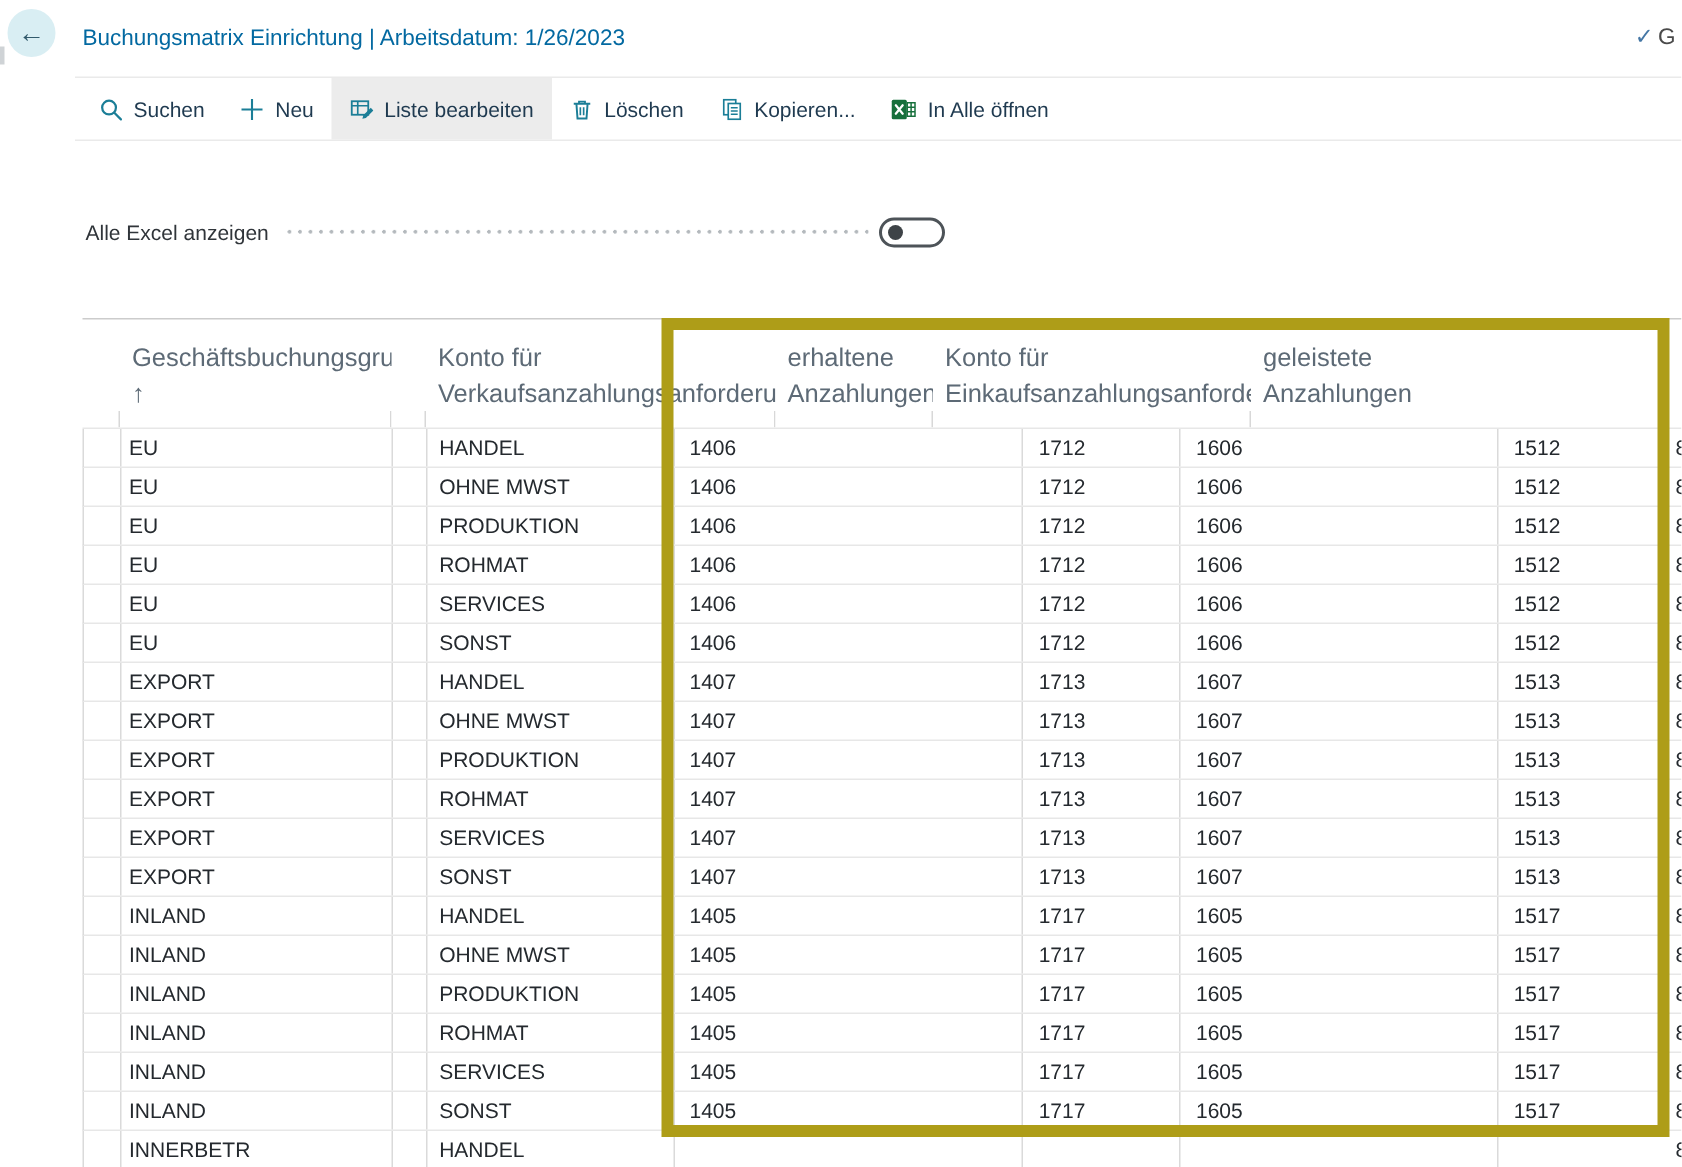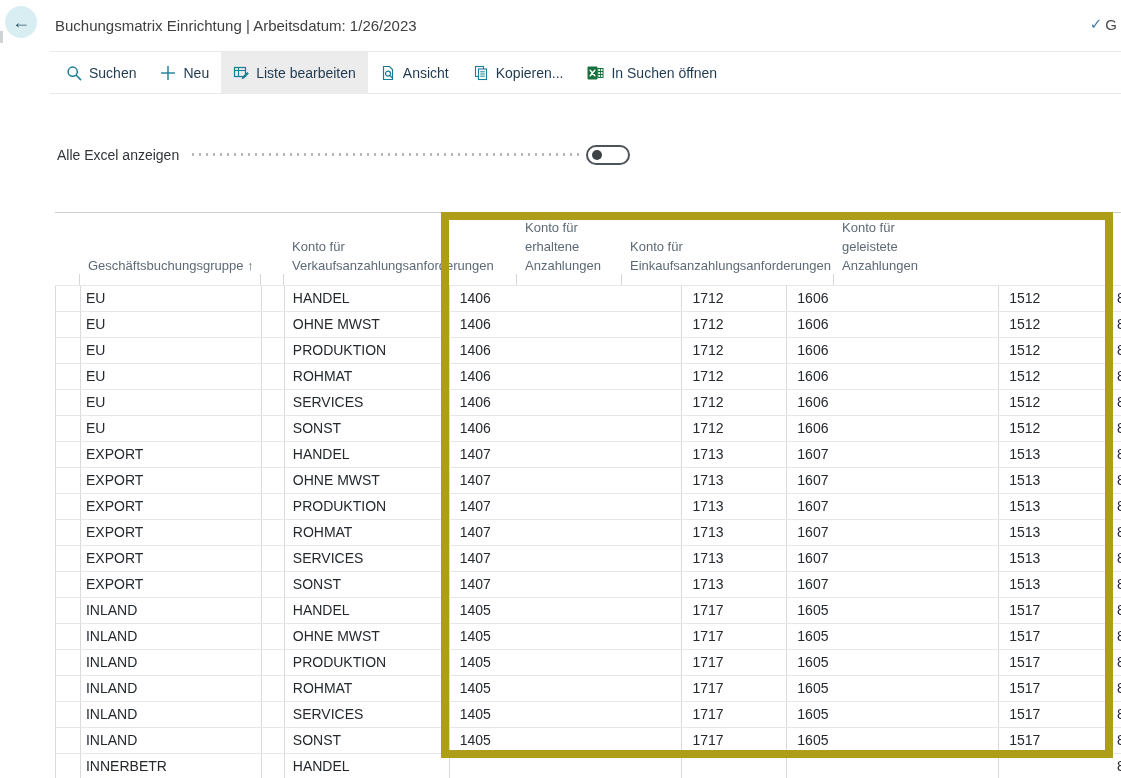--- a/index.html
+++ b/index.html
@@ -10,21 +10,21 @@
     -webkit-font-smoothing:antialiased;
   }
   
   .topbar{position:absolute;left:0;top:0;width:1121px;height:50px;background:#fff;}
   .back-btn{
     position:absolute;left:5px;top:6px;width:32px;height:32px;border-radius:50%;
     background:#d9eef3;border:none;display:flex;align-items:center;justify-content:center;
     font-size:18px;color:#31596b;cursor:pointer;padding:0;
   }
   .page-title{position:absolute;left:55px;top:0;height:50px;display:flex;align-items:center;
-    font-size:15px;color:#404040;}
+    font-size:15px;color:#0369a1;}
   .saved{position:absolute;right:4px;top:15px;font-size:15px;color:#4a4a4a;display:flex;gap:3px;align-items:center;}
   .saved .chk{color:#4577a5;font-size:15px;}
   .left-nub{position:absolute;left:0;top:31px;width:3px;height:12px;background:#cfd3d6;}
   
   .toolbar{
     position:absolute;left:50px;top:51px;right:0;height:43px;box-sizing:border-box;
     border-top:1px solid #eaeaea;border-bottom:1px solid #eaeaea;
     display:flex;align-items:center;padding-left:4px;white-space:nowrap;
   }
   .tb-btn{
@@ -44,21 +44,21 @@
     border:2px solid #4d5358;border-radius:11px;background:#fff;cursor:pointer;padding:0;
   }
   .toggle .knob{position:absolute;left:4px;top:3px;width:10px;height:10px;border-radius:50%;background:#3e4347;}
   
   .thead{
     position:absolute;left:55px;top:212px;width:1066px;height:73px;box-sizing:border-box;
     border-top:1px solid #cccccc;display:flex;align-items:flex-end;
   }
   .th{
     box-sizing:border-box;height:100%;display:flex;align-items:flex-end;padding:0 4px 9px 8px;
-    font-size:13px;line-height:1.45;color:#5d6a76;white-space:pre-line;position:relative;overflow:hidden;
+    font-size:17px;line-height:1.45;color:#5d6a76;white-space:pre-line;position:relative;overflow:hidden;
   }
   .th.tick:after{content:"";position:absolute;right:0;bottom:0;width:1px;height:11px;background:#d8d8d8;}
   .tbody{position:absolute;left:55px;top:285px;width:1066px;border-top:1px solid #e7e7e7;}
   .row{display:flex;height:26px;box-sizing:border-box;border-bottom:1px solid #e7e7e7;
     border-left:1px solid #dadada;position:relative;}
   .td{
     box-sizing:border-box;height:100%;border-right:1px solid #dadada;
     font-size:14px;line-height:25px;color:#24292e;padding-left:8px;
     overflow:hidden;white-space:nowrap;cursor:default;
   }
@@ -113,26 +113,28 @@
           <line x1="1.5" y1="5.5" x2="12.5" y2="5.5" stroke="#1b7e97" stroke-width="1.1"></line>
           <line x1="5.5" y1="2.5" x2="5.5" y2="11.5" stroke="#1b7e97" stroke-width="1.1"></line>
           <path d="M8.6 14.2l.6-2.3 5-5 1.7 1.7-5 5z" fill="#1b7e97"></path>
         </svg>
       </span>
       <span>Liste bearbeiten</span>
     </button>
     <button class="tb-btn">
       <span class="ic">
         <svg width="16" height="16" viewBox="0 0 16 16">
-          <path d="M3.5 1.5h6l3 3v10h-9z" fill="none" stroke="#1b7e97" stroke-width="1.2"></path>
-          <circle cx="8" cy="8.6" r="2.5" fill="#fff" stroke="#1b7e97" stroke-width="1.2"></circle>
-          <line x1="9.8" y1="10.4" x2="12.2" y2="12.8" stroke="#1b7e97" stroke-width="1.3"></line>
-        </svg>
-      </span>
-      <span>Ansicht</span>
+          <line x1="2.5" y1="4.2" x2="13.5" y2="4.2" stroke="#1b7e97" stroke-width="1.3"></line>
+          <path d="M6 4V2.8h4V4" fill="none" stroke="#1b7e97" stroke-width="1.2"></path>
+          <path d="M4.3 4.4l.7 9.6h6l.7-9.6" fill="none" stroke="#1b7e97" stroke-width="1.3"></path>
+          <line x1="6.9" y1="6.5" x2="6.9" y2="11.8" stroke="#1b7e97" stroke-width="1.1"></line>
+          <line x1="9.1" y1="6.5" x2="9.1" y2="11.8" stroke="#1b7e97" stroke-width="1.1"></line>
+        </svg>
+      </span>
+      <span>Löschen</span>
     </button>
     <button class="tb-btn">
       <span class="ic">
         <svg width="16" height="16" viewBox="0 0 16 16">
           <rect x="2.5" y="1.5" width="8" height="10" fill="#fff" stroke="#1b7e97" stroke-width="1.1"></rect>
           <rect x="5.5" y="4" width="8" height="10.5" fill="#fff" stroke="#1b7e97" stroke-width="1.1"></rect>
           <line x1="7.2" y1="6.8" x2="11.8" y2="6.8" stroke="#1b7e97" stroke-width="1"></line>
           <line x1="7.2" y1="9" x2="11.8" y2="9" stroke="#1b7e97" stroke-width="1"></line>
           <line x1="7.2" y1="11.2" x2="11.8" y2="11.2" stroke="#1b7e97" stroke-width="1"></line>
         </svg>
@@ -143,21 +145,21 @@
       <span class="ic">
         <svg width="17" height="16" viewBox="0 0 17 16">
           <rect x="0.5" y="1.5" width="10" height="13" rx="1" fill="#17703c"></rect>
           <path d="M3.2 5.2l4.6 5.6M7.8 5.2l-4.6 5.6" stroke="#fff" stroke-width="1.5" stroke-linecap="round"></path>
           <rect x="10.8" y="3.5" width="5.2" height="9" fill="#fff" stroke="#17703c" stroke-width="1"></rect>
           <line x1="10.8" y1="6.5" x2="16" y2="6.5" stroke="#17703c" stroke-width="1"></line>
           <line x1="10.8" y1="9.5" x2="16" y2="9.5" stroke="#17703c" stroke-width="1"></line>
           <line x1="13.4" y1="3.5" x2="13.4" y2="12.5" stroke="#17703c" stroke-width="1"></line>
         </svg>
       </span>
-      <span>In Suchen öffnen</span>
+      <span>In Alle öffnen</span>
     </button>
     <div class="tb-divider"></div>
   </div>
 
 <div class="filter-label">Alle Excel anzeigen</div>
 <div class="leader-dots"></div>
 <button class="toggle" aria-checked="false">
   <span class="knob"></span>
 </button>
 

